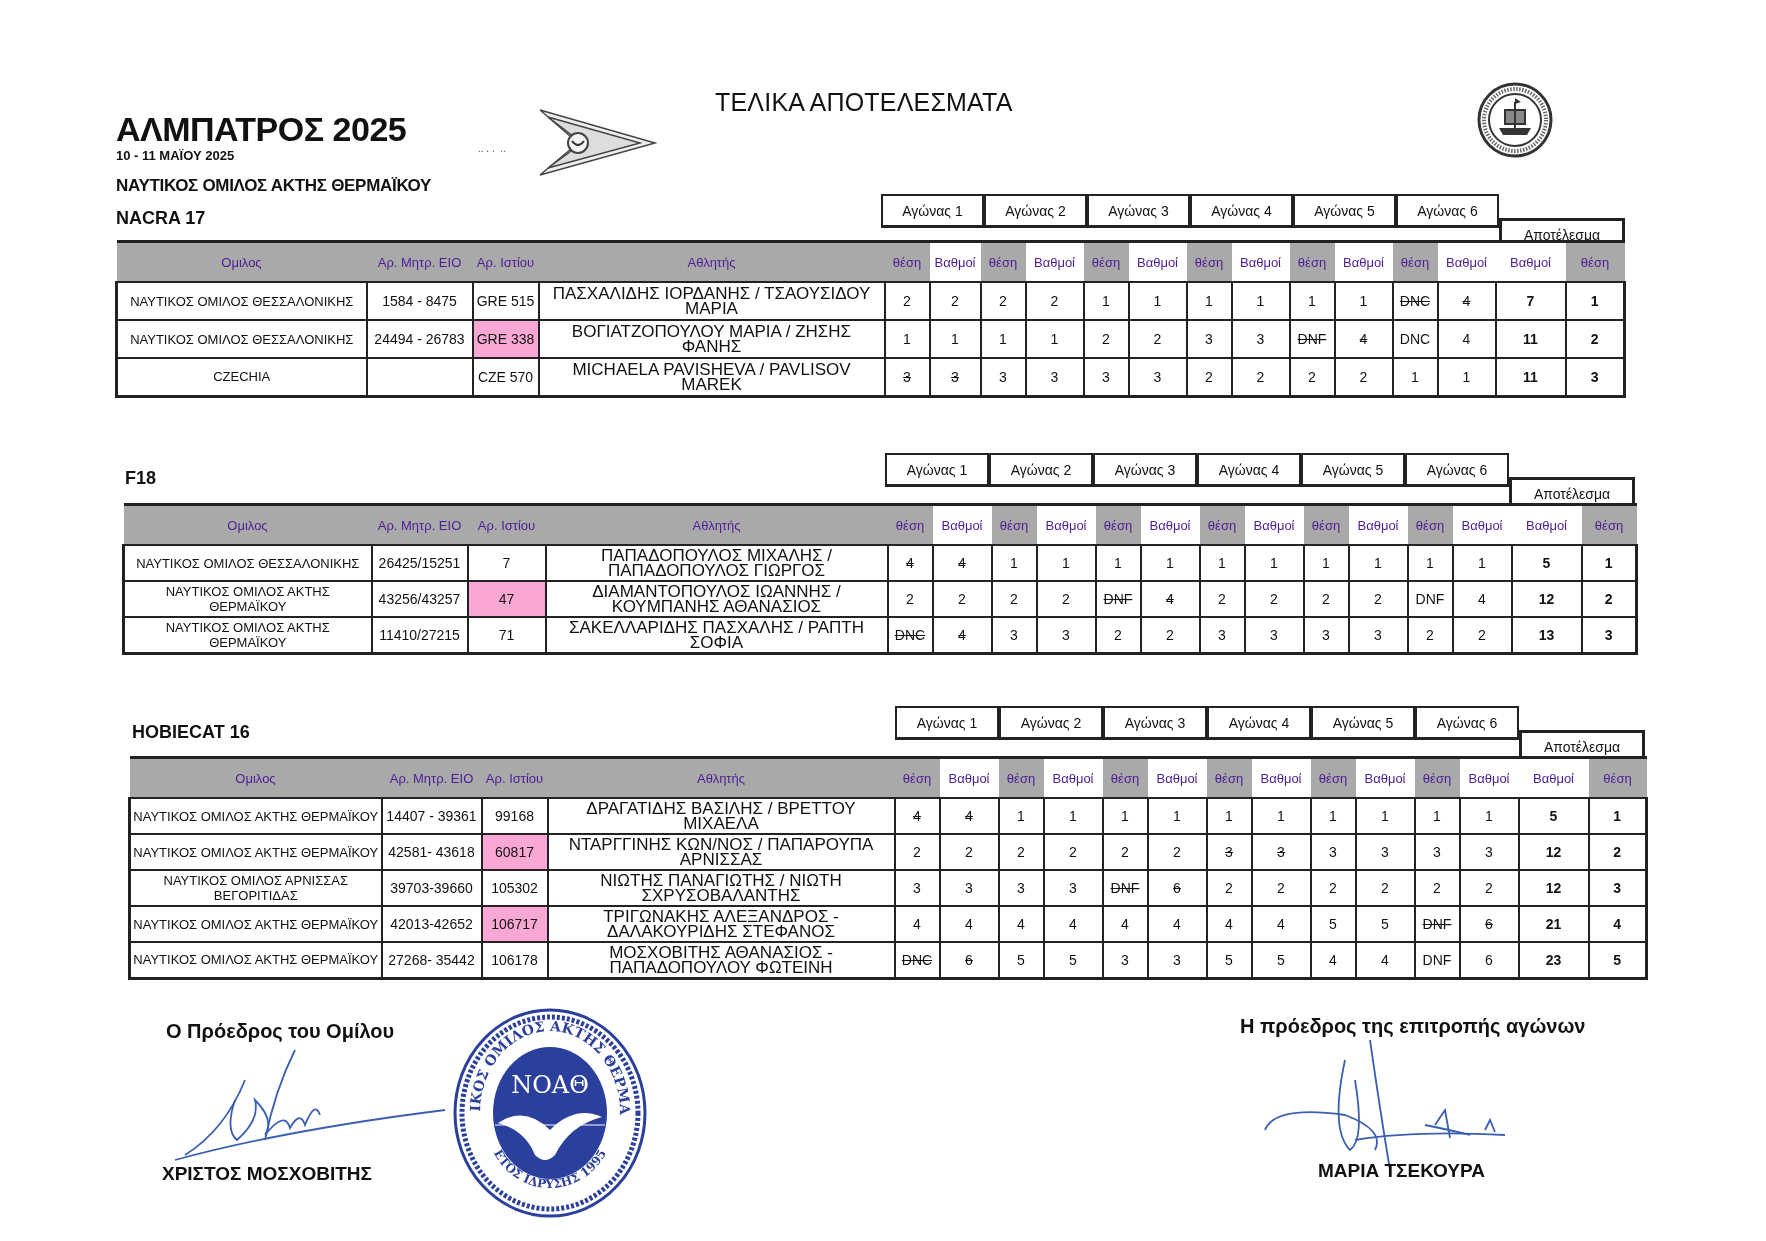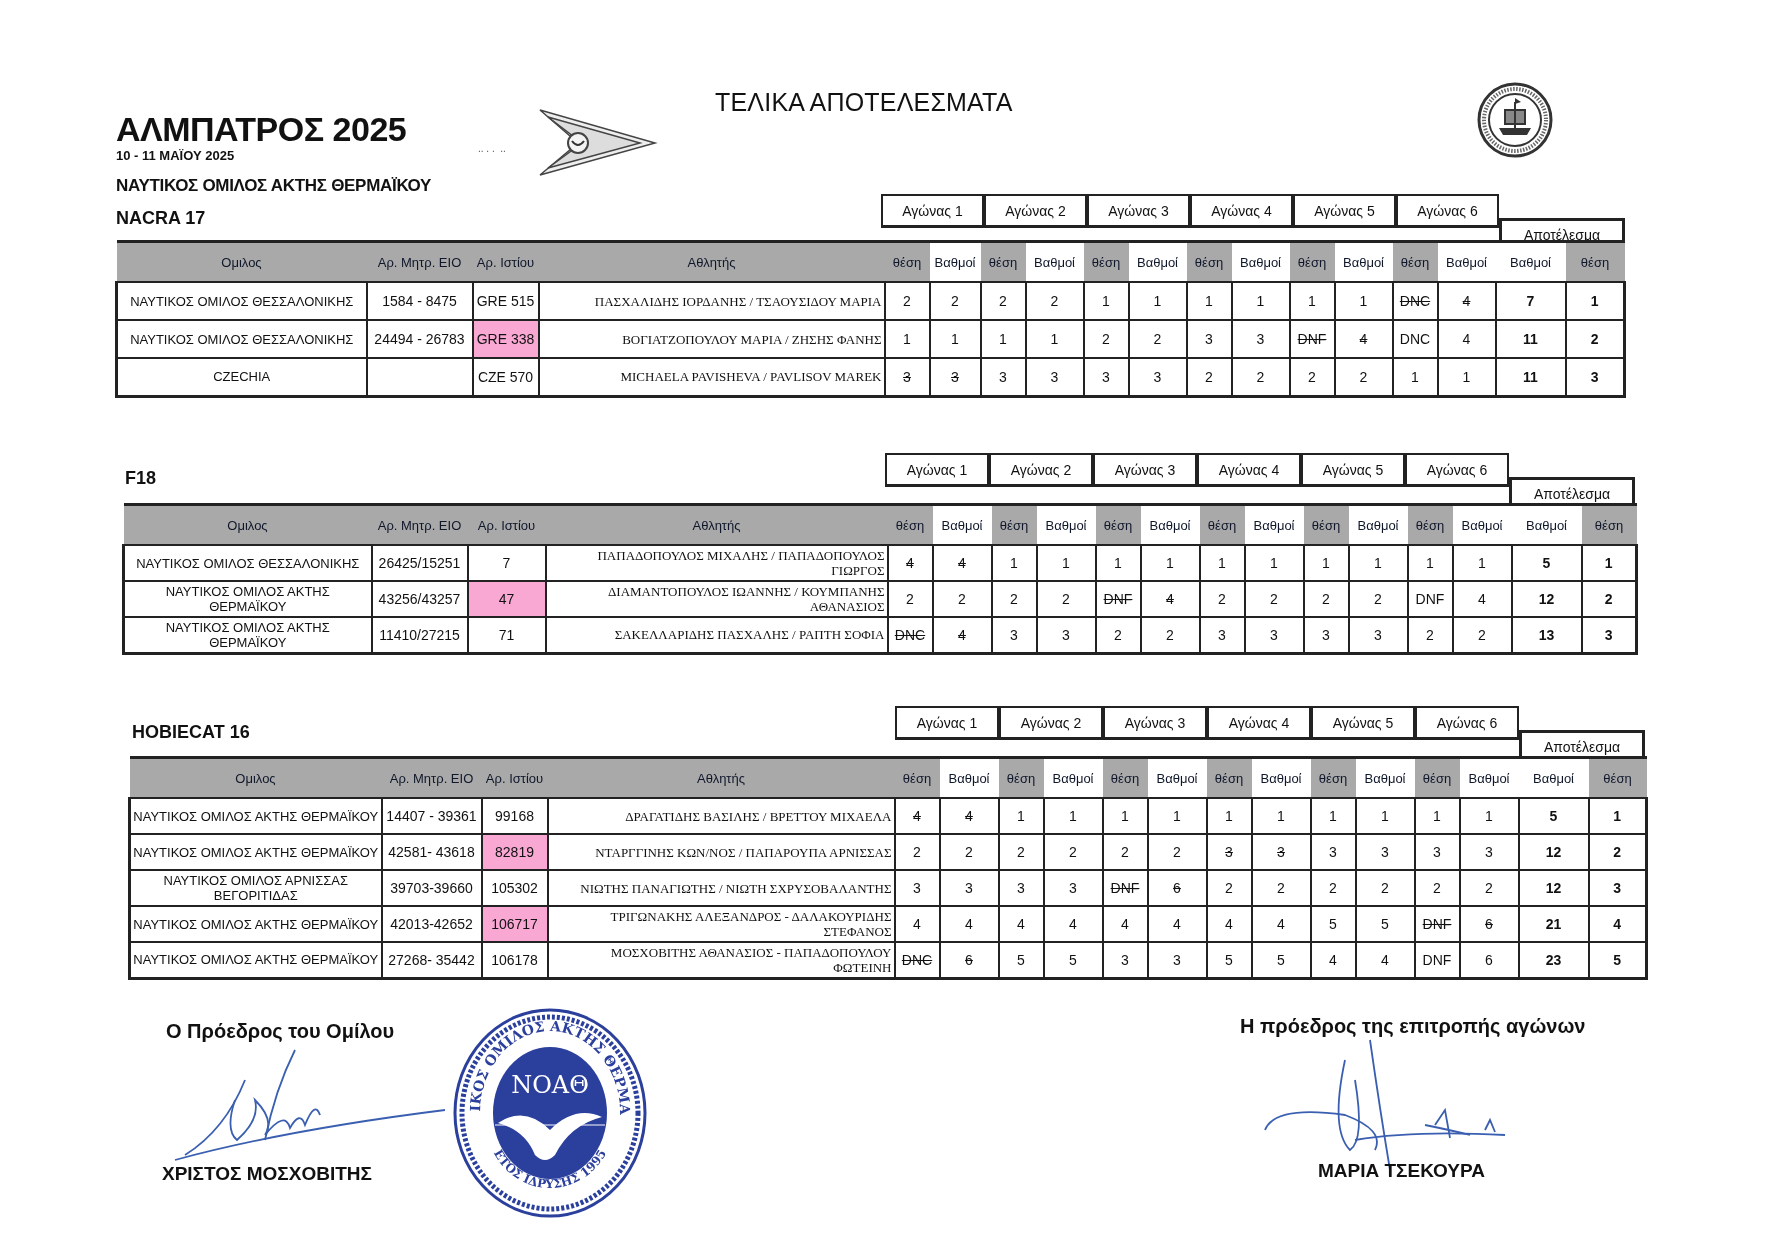--- a/index.html
+++ b/index.html
@@ -19,26 +19,26 @@
   .race-head { display:flex; position:absolute; height:36px; }
   .race-box { border:2px solid #222; border-bottom-width:3px; box-sizing:border-box; height:34px;
               display:flex; align-items:center; justify-content:center; font-size:14px;
               background:#fff; margin-right:0; }
   .race-box.result { border-width:3px;margin-top:24px; }
 
   
   table.res { position:absolute; border-collapse:collapse; table-layout:fixed;
               font-family:"Liberation Sans", sans-serif; }
   table.res th { background:#a9a9a9; font-weight:normal; font-size:13px; height:38px;
-                 border-top:3px solid #222; padding:0; color:#0f172a; }
+                 border-top:3px solid #222; padding:0; color:#4c1d95; }
   table.res th.white { background:#fff; }
   table.res td { border:2px solid #222; text-align:center; font-size:14px; padding:0 2px;
                  overflow:hidden; white-space:nowrap; }
   table.res td.club { font-size:13px; line-height:15px; white-space:normal; }
-  table.res td.athlete { text-align:right; font-size:13px; line-height:15px; white-space:normal;font-family:Liberation Serif, serif; }
+  table.res td.athlete { text-align:center; font-size:17px; line-height:15px; white-space:normal; }
   table.res td.sail-grey { background:#f9a8d4; }
   table.res td.bold { font-weight:bold; }
   table.res td.strike span { text-decoration:line-through; }
   table.res tbody tr:last-child td { border-bottom:3px solid #222; }
   table.res tbody tr td:first-child { border-left:3px solid #222; }
   table.res tbody tr td:last-child { border-right:3px solid #222; }
 
   .sig-label { font-size:20px; font-weight:bold; }
   .sig-name { font-size:19px; font-weight:bold; }
   .stamp { left:450px; top:1005px; width:200px; height:215px; }
@@ -379,21 +379,21 @@
         <td><span>1</span></td>
         <td><span>1</span></td>
         <td><span>1</span></td>
         <td><span>1</span></td>
         <td class="bold">5</td>
         <td class="bold">1</td>
       </tr>
       <tr style="height: 36px;">
         <td class="club">ΝΑΥΤΙΚΟΣ ΟΜΙΛΟΣ ΑΚΤΗΣ ΘΕΡΜΑΪΚΟΥ</td>
         <td>42581- 43618</td>
-        <td class="sail-grey">82819</td>
+        <td class="sail-grey">60817</td>
         <td class="athlete">ΝΤΑΡΓΓΙΝΗΣ ΚΩΝ/ΝΟΣ / ΠΑΠΑΡΟΥΠΑ ΑΡΝΙΣΣΑΣ</td>
         <td><span>2</span></td>
         <td><span>2</span></td>
         <td><span>2</span></td>
         <td><span>2</span></td>
         <td><span>2</span></td>
         <td><span>2</span></td>
         <td class="strike"><span>3</span></td>
         <td class="strike"><span>3</span></td>
         <td><span>3</span></td>

